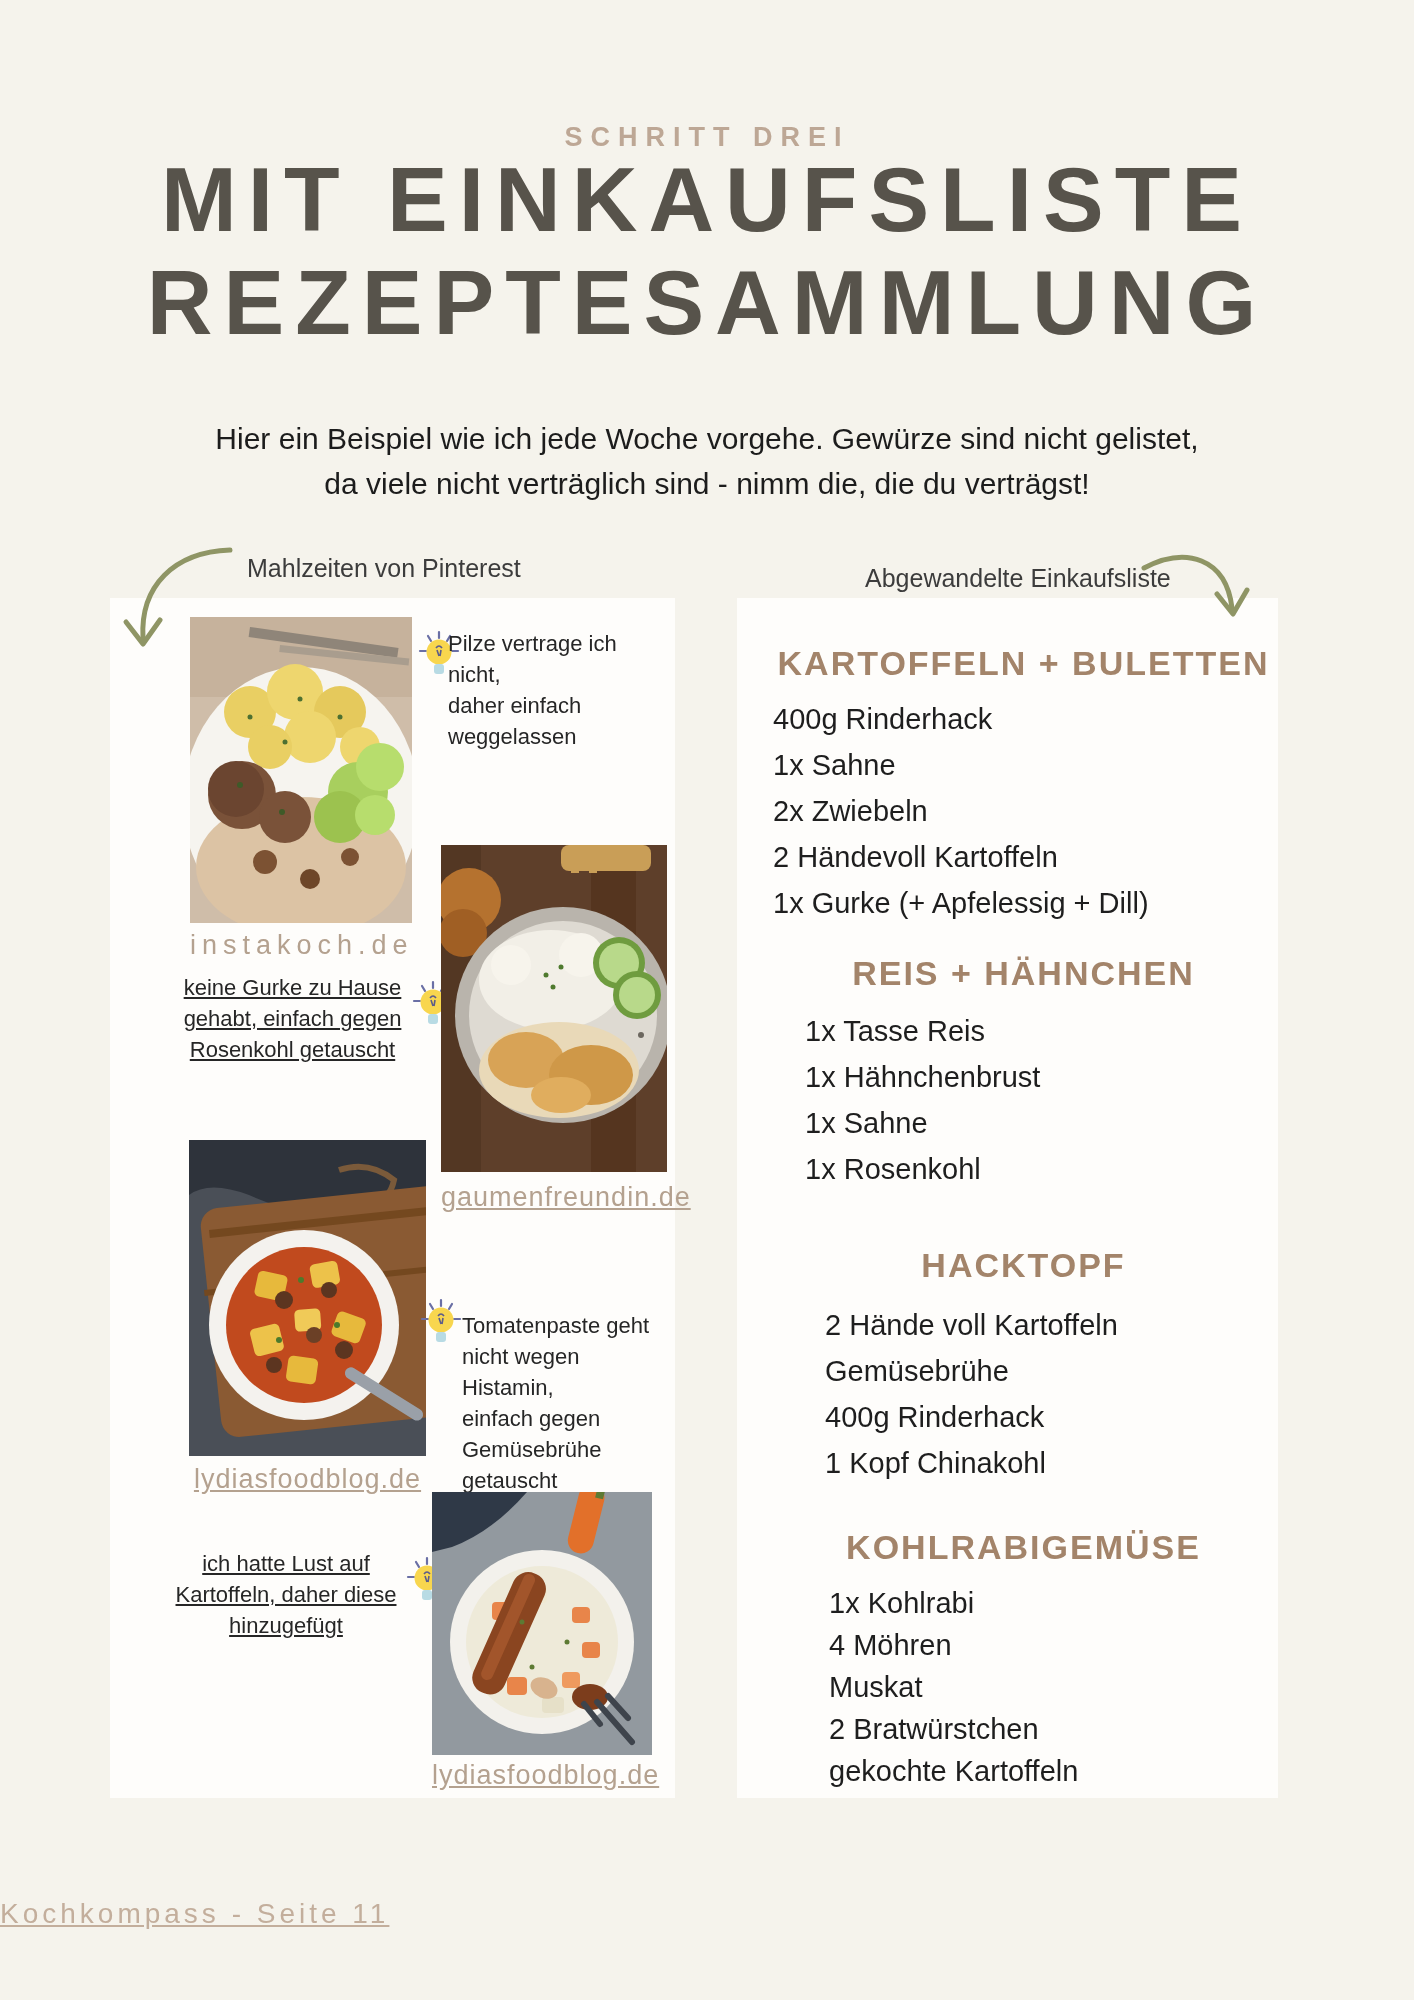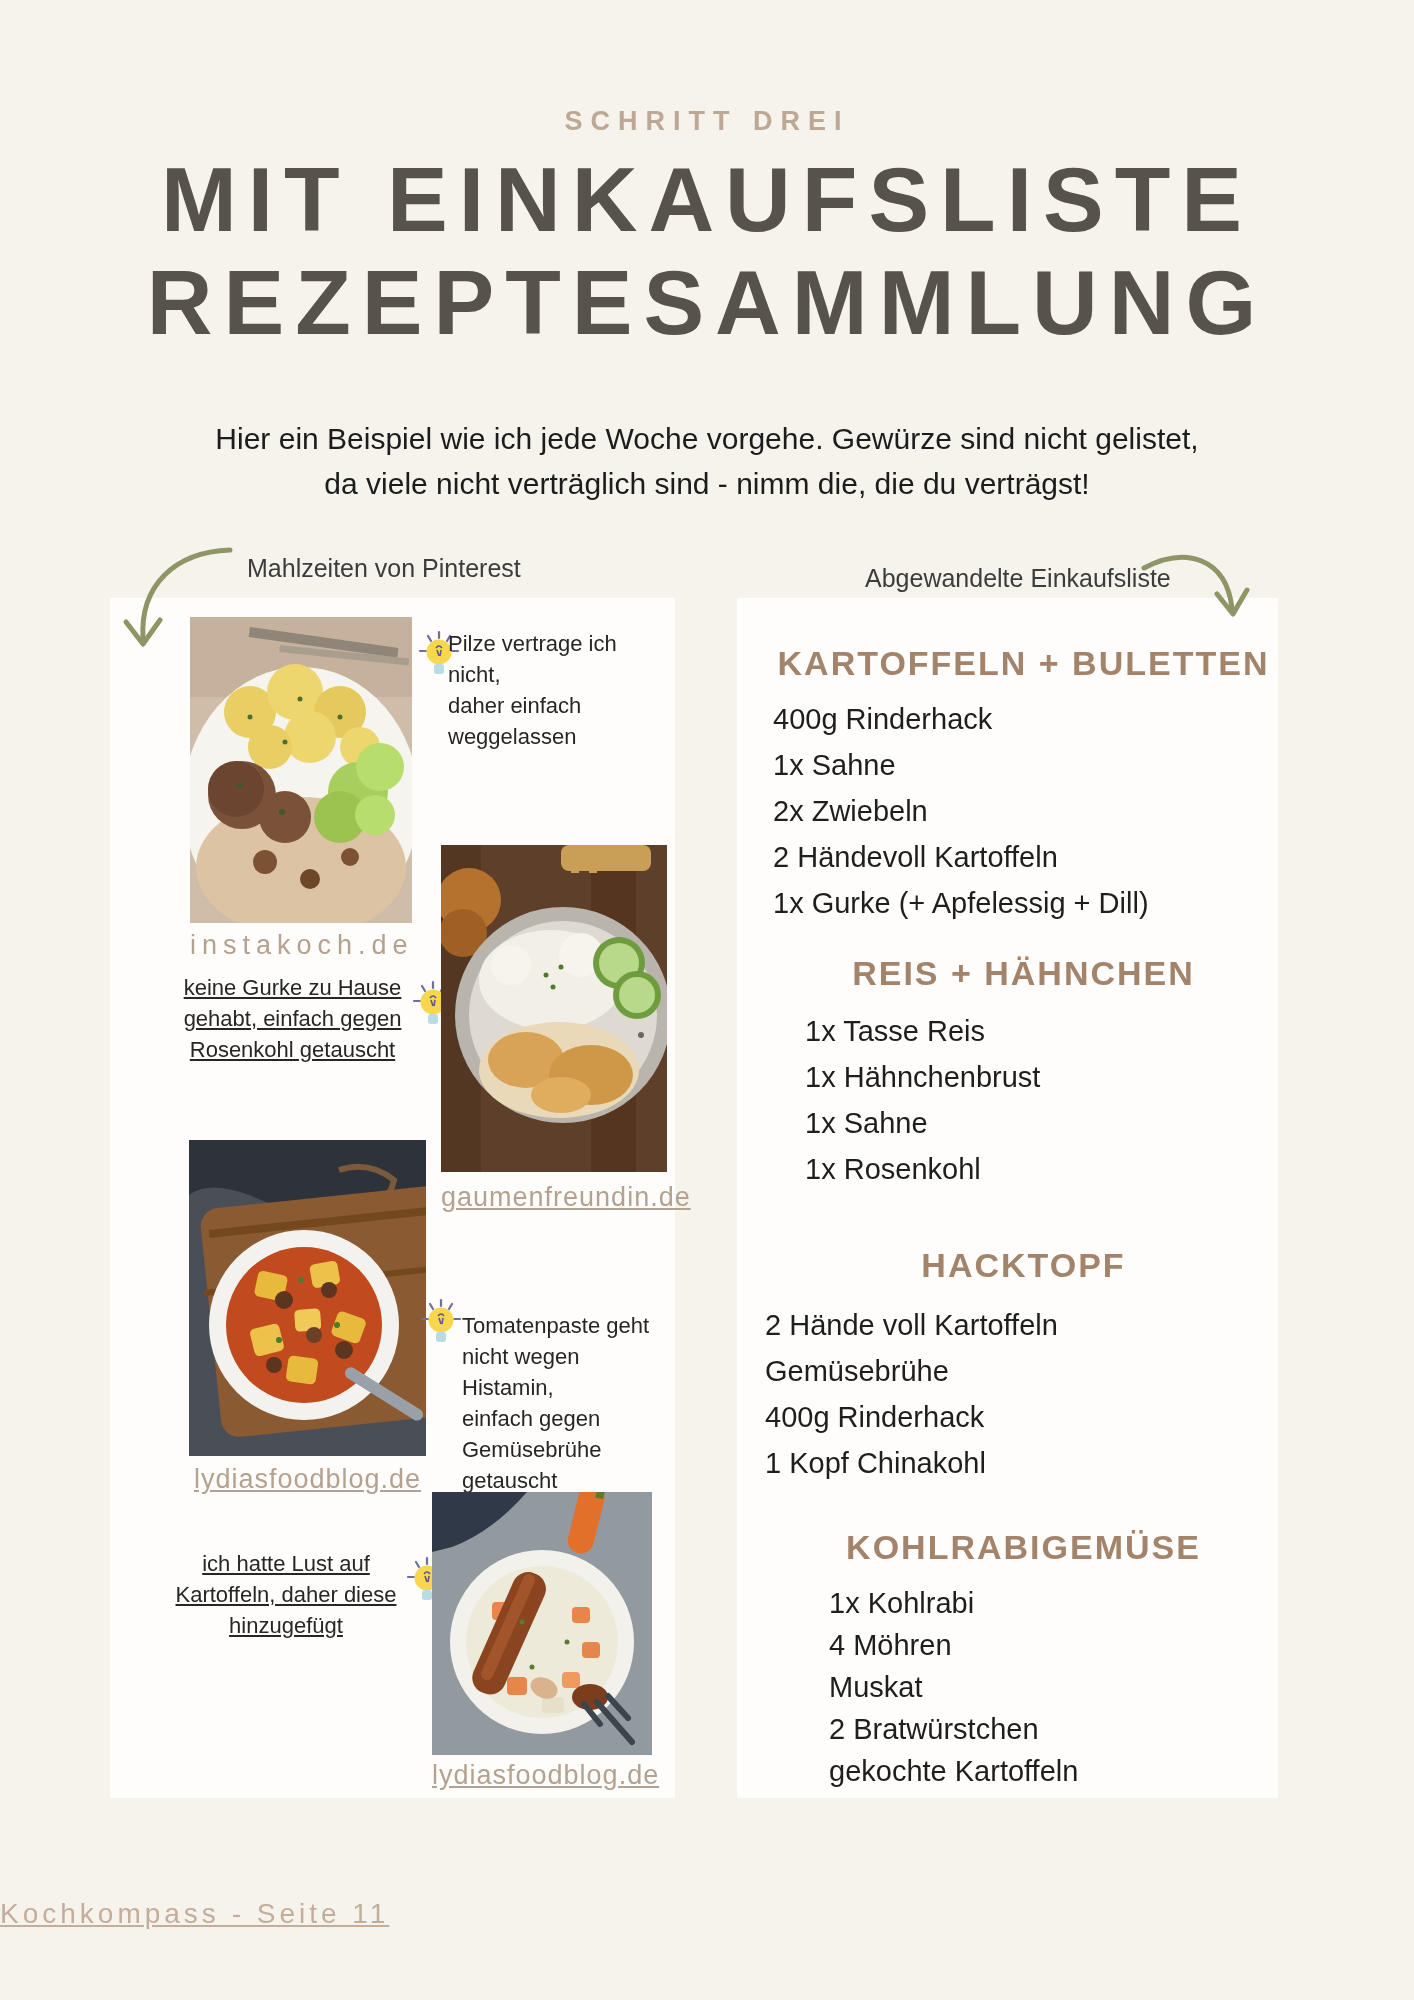--- a/index.html
+++ b/index.html
@@ -3,21 +3,21 @@
 <meta charset="utf-8">
 <style>
   html,body{margin:0;padding:0;background:#e8e6df;}
   .page{
     position:relative;width:1414px;height:2000px;margin:0 auto;
     background:#f5f3ec;overflow:hidden;
     font-family:"Liberation Sans",sans-serif;color:#1e1e1e;
   }
   
   .kicker{
-    position:absolute;top:106px;left:0;width:100%;text-align:center;
+    position:absolute;top:122px;left:0;width:100%;text-align:center;
     font-size:27px;font-weight:700;letter-spacing:8px;color:#bda795;
   }
   .title{
     position:absolute;top:148px;left:0;width:100%;text-align:center;
     font-size:91px;line-height:103px;font-weight:700;letter-spacing:11px;
     color:#57534b;font-stretch:condensed;
   }
   .intro{
     position:absolute;top:416px;left:87px;width:1240px;text-align:center;
     font-size:30px;line-height:45px;color:#1c1c1c;
@@ -312,21 +312,21 @@
 
     <div class="sl-title" style="top:356px;">REIS + HÄHNCHEN</div>
     <div class="sl-items" style="top:410px;padding-left:68px;">
         <div class="sl-item">1x Tasse Reis</div>
         <div class="sl-item">1x Hähnchenbrust</div>
         <div class="sl-item">1x Sahne</div>
         <div class="sl-item">1x Rosenkohl</div>
       </div>
 
     <div class="sl-title" style="top:648px;">HACKTOPF</div>
-    <div class="sl-items" style="top:704px;padding-left:28px;">
+    <div class="sl-items" style="top:704px;padding-left:88px;">
         <div class="sl-item">2 Hände voll Kartoffeln</div>
         <div class="sl-item">Gemüsebrühe</div>
         <div class="sl-item">400g Rinderhack</div>
         <div class="sl-item">1 Kopf Chinakohl</div>
       </div>
 
     <div class="sl-title" style="top:930px;">KOHLRABIGEMÜSE</div>
     <div class="sl-items tight" style="top:984px;padding-left:92px;">
         <div class="sl-item">1x Kohlrabi</div>
         <div class="sl-item">4 Möhren</div>

